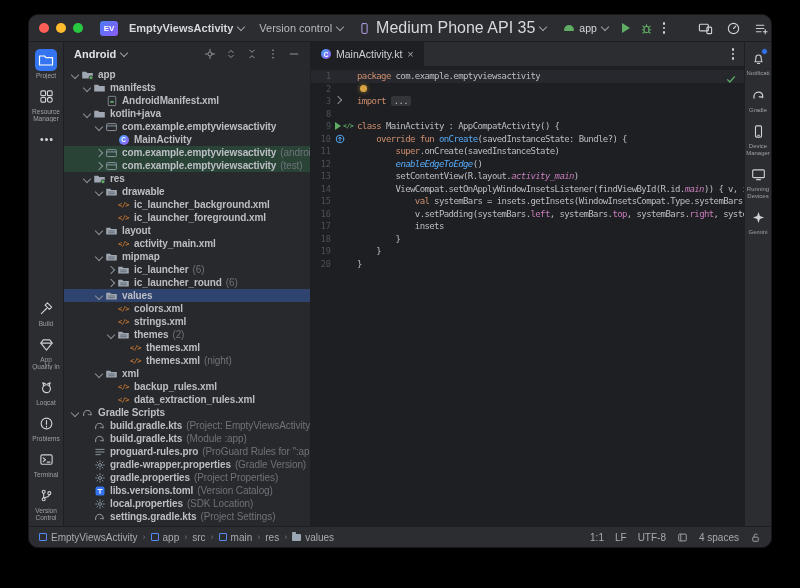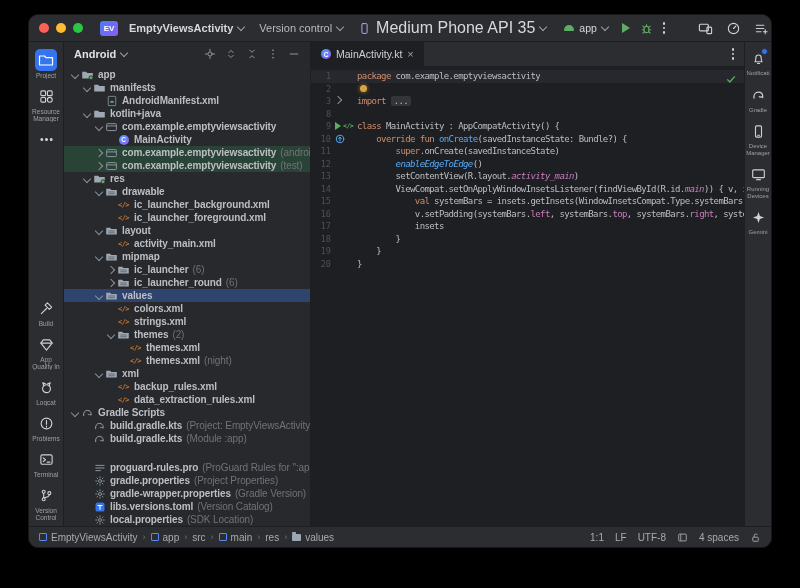--- a/index.html
+++ b/index.html
@@ -580,51 +580,51 @@
           <div class="trow" style="padding-left: 18px;">
             <span class="tchev"></span>
             <span class="ti">
               <svg width="13" height="13" viewBox="0 0 16 16" fill="none" stroke="#9DA0A8" stroke-width="1.2" stroke-linecap="round">
                 <path d="M3.2 12c-.6-3.9 1.5-6.6 4.7-6.6 2.9 0 4.6 2 4.6 4.4v1.5l-1.7-1c-.6.6-1.5.6-2.1 0"></path>
               </svg>
             </span>
             <span class="tlabel">build.gradle.kts</span>
             <span class="tsuffix">(Module :app)</span>
           </div>
-          <div class="trow" style="padding-left: 18px; margin-top: 16px;">
+          <div class="trow" style="padding-left: 18px;">
             <span class="tchev"></span>
             <span class="ti">
               <svg width="12" height="12" viewBox="0 0 16 16" stroke="#8C96A2" stroke-width="1.3" stroke-linecap="round">
                 <path d="M2.5 4.5h11M2.5 8h11M2.5 11.5h6"></path>
               </svg>
             </span>
             <span class="tlabel">proguard-rules.pro</span>
             <span class="tsuffix">(ProGuard Rules for ":app")</span>
           </div>
           <div class="trow" style="padding-left: 18px;">
             <span class="tchev"></span>
             <span class="ti">
               <svg width="12" height="12" viewBox="0 0 16 16" fill="none" stroke="#8C96A2" stroke-width="1.2" stroke-linecap="round">
                 <circle cx="8" cy="8" r="2"></circle>
                 <path d="M8 2.2v1.8M8 12v1.8M2.2 8h1.8M12 8h1.8M3.9 3.9l1.2 1.2M10.9 10.9l1.2 1.2M12.1 3.9l-1.2 1.2M5.1 10.9l-1.2 1.2"></path>
               </svg>
             </span>
-            <span class="tlabel">gradle.properties</span>
-            <span class="tsuffix">(Project Properties)</span>
+            <span class="tlabel">gradle-wrapper.properties</span>
+            <span class="tsuffix">(Gradle Version)</span>
           </div>
           <div class="trow" style="padding-left: 18px;">
             <span class="tchev"></span>
             <span class="ti">
               <svg width="12" height="12" viewBox="0 0 16 16" fill="none" stroke="#8C96A2" stroke-width="1.2" stroke-linecap="round">
                 <circle cx="8" cy="8" r="2"></circle>
                 <path d="M8 2.2v1.8M8 12v1.8M2.2 8h1.8M12 8h1.8M3.9 3.9l1.2 1.2M10.9 10.9l1.2 1.2M12.1 3.9l-1.2 1.2M5.1 10.9l-1.2 1.2"></path>
               </svg>
             </span>
-            <span class="tlabel">gradle-wrapper.properties</span>
-            <span class="tsuffix">(Gradle Version)</span>
+            <span class="tlabel">gradle.properties</span>
+            <span class="tsuffix">(Project Properties)</span>
           </div>
           <div class="trow" style="padding-left: 18px;">
             <span class="tchev"></span>
             <span class="ti">
               <svg width="12" height="12" viewBox="0 0 16 16">
                 <rect x="2" y="2" width="12" height="12" rx="2.5" fill="#3574F0"></rect>
                 <path d="M5.3 6h5.4M8 6v5" stroke="#fff" stroke-width="1.5" stroke-linecap="round"></path>
               </svg>
             </span>
             <span class="tlabel">libs.versions.toml</span>

